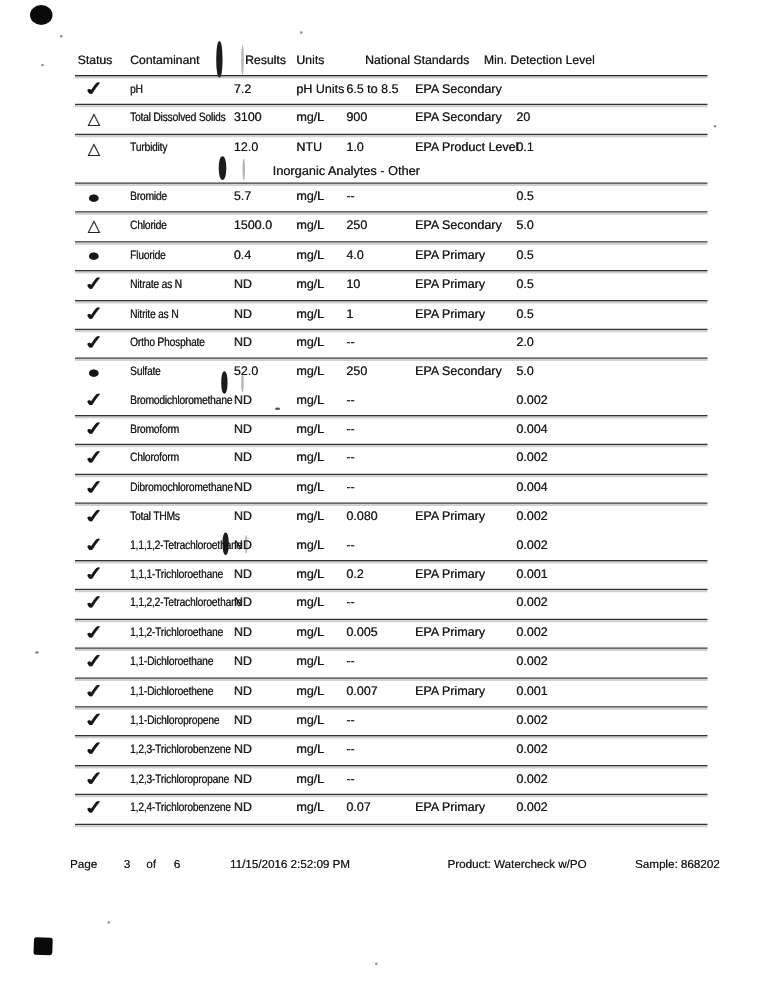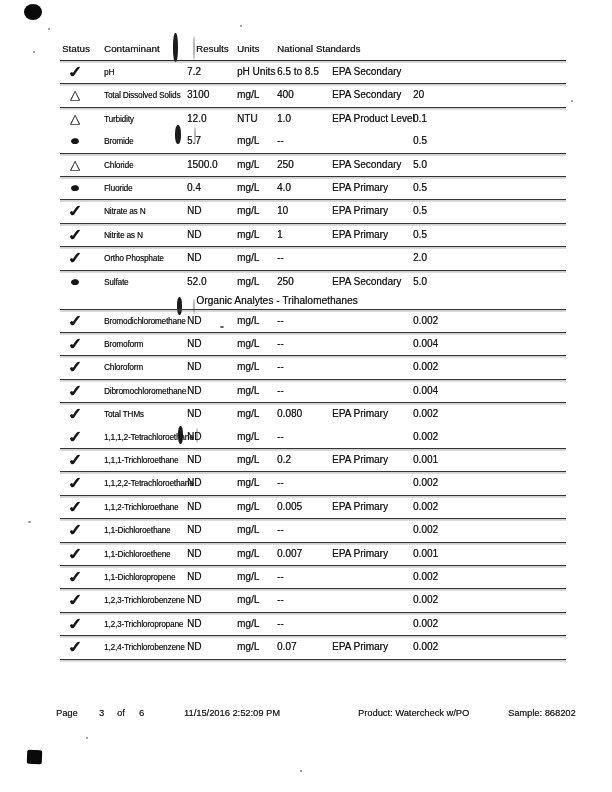--- a/index.html
+++ b/index.html
@@ -3,37 +3,37 @@
 <meta charset="utf-8">
 <style>
   html,body{margin:0;padding:0;background:#e8e8e8;}
   .page{position:relative;width:612px;height:792px;background:#ffffff;margin:0 auto;
         font-family:"Liberation Sans",sans-serif;color:#161616;overflow:hidden;}
   .tbl{position:absolute;left:60px;top:38px;width:506px;text-shadow:0.3px 0 0 rgba(0,0,0,0.65);}
   .hrow{position:relative;height:22px;border-bottom:1.5px solid #2b2b2b;
         box-shadow:0 1.8px 0 rgba(90,90,90,.28);text-align:center;}
   .hcell{position:absolute;top:0;line-height:22px;font-size:9.8px;white-space:nowrap;}
   .h-status{left:2px}.h-contam{left:44px}.h-results{left:136px}.h-units{left:177px}
-  .h-std{left:217px}.h-mdl{left:327px}
+  .h-std{left:232px}.h-mdl{left:327px}
   .row{position:relative;height:22.4px;border-bottom:1.4px solid #343434;
        box-shadow:0 1.8px 0 rgba(90,90,90,.28);}
   .row.noline{border-bottom:none;box-shadow:none;}
   .sec{position:relative;height:15.8px;border-bottom:1.4px solid #343434;
        box-shadow:0 1.8px 0 rgba(90,90,90,.28);text-align:center;padding-right:72px;
        font-size:10.2px;line-height:16px;white-space:nowrap;}
   .cell{position:absolute;top:0;line-height:22.4px;font-size:10px;white-space:nowrap;}
   .c-status{left:0;width:30px;text-align:center;}
   .c-contam{left:44px;font-size:9.8px;letter-spacing:-0.2px;transform:scaleX(.84);transform-origin:left center;}
   .c-results{left:127px}.c-units{left:177px}.c-std{left:217px}
   .c-agency{left:272px}.c-mdl{left:353px}
   .ic-check{display:inline-block;font-size:15px;font-weight:bold;transform:scaleX(1.25) rotate(-6deg);}
   .ic-triangle{display:inline-block;font-size:13px;color:#222;}
   .ic-circle{display:inline-block;font-size:13px;transform:scaleX(1.35) scaleY(1.05);}
   .footer span{position:absolute;top:686px;font-size:9.3px;white-space:nowrap;
-               text-shadow:0.25px 0 0 rgba(0,0,0,0.6);margin-top:22px;}
+               text-shadow:0.25px 0 0 rgba(0,0,0,0.6);}
   .smudge{position:absolute;background:#1c1c1c;border-radius:45%;filter:blur(.6px);}
   .smudge.light{opacity:.32;}
   .speck{position:absolute;background:#8a8a8a;border-radius:50%;}
   .punch{position:absolute;background:#0a0a0a;}
 </style>
 </head>
 <body>
 
 <div class="page">
 
@@ -58,49 +58,51 @@
   <div class="speck" style="left:300px;top:770px;width:2px;height:2px;"></div>
   <div class="speck" style="left:571px;top:100px;width:2px;height:2px;"></div>
 
   <div class="tbl">
     <div class="hrow">
       <span class="hcell h-status">Status</span>
       <span class="hcell h-contam">Contaminant</span>
       <span class="hcell h-results">Results</span>
       <span class="hcell h-units">Units</span>
       <span class="hcell h-std">National Standards</span>
+      <span class="hcell h-mdl">Min. Detection Level</span>
     </div>
     <div>
         <div class="row">
           <span class="cell c-status"><span class="ic-check">✓</span></span>
           <span class="cell c-contam">pH</span>
           <span class="cell c-results">7.2</span>
           <span class="cell c-units">pH Units</span>
           <span class="cell c-std">6.5 to 8.5</span>
           <span class="cell c-agency">EPA Secondary</span>
           <span class="cell c-mdl"></span>
         </div>
         <div class="row">
           <span class="cell c-status"><span class="ic-triangle">△</span></span>
           <span class="cell c-contam">Total Dissolved Solids</span>
           <span class="cell c-results">3100</span>
           <span class="cell c-units">mg/L</span>
-          <span class="cell c-std">400</span>
+          <span class="cell c-std">900</span>
           <span class="cell c-agency">EPA Secondary</span>
           <span class="cell c-mdl">20</span>
         </div>
         <div class="row noline">
           <span class="cell c-status"><span class="ic-triangle">△</span></span>
           <span class="cell c-contam">Turbidity</span>
           <span class="cell c-results">12.0</span>
           <span class="cell c-units">NTU</span>
           <span class="cell c-std">1.0</span>
           <span class="cell c-agency">EPA Product Level</span>
           <span class="cell c-mdl">0.1</span>
         </div>
+        <div class="sec"><span>Inorganic Analytes - Other</span></div>
         <div class="row">
           <span class="cell c-status"><span class="ic-circle">●</span></span>
           <span class="cell c-contam">Bromide</span>
           <span class="cell c-results">5.7</span>
           <span class="cell c-units">mg/L</span>
           <span class="cell c-std">--</span>
           <span class="cell c-agency"></span>
           <span class="cell c-mdl">0.5</span>
         </div>
         <div class="row">
@@ -150,21 +152,20 @@
         </div>
         <div class="row noline">
           <span class="cell c-status"><span class="ic-circle">●</span></span>
           <span class="cell c-contam">Sulfate</span>
           <span class="cell c-results">52.0</span>
           <span class="cell c-units">mg/L</span>
           <span class="cell c-std">250</span>
           <span class="cell c-agency">EPA Secondary</span>
           <span class="cell c-mdl">5.0</span>
         </div>
-        <div class="sec"><span>Organic Analytes - Trihalomethanes</span></div>
         <div class="row">
           <span class="cell c-status"><span class="ic-check">✓</span></span>
           <span class="cell c-contam">Bromodichloromethane</span>
           <span class="cell c-results">ND</span>
           <span class="cell c-units">mg/L</span>
           <span class="cell c-std">--</span>
           <span class="cell c-agency"></span>
           <span class="cell c-mdl">0.002</span>
         </div>
         <div class="row">

